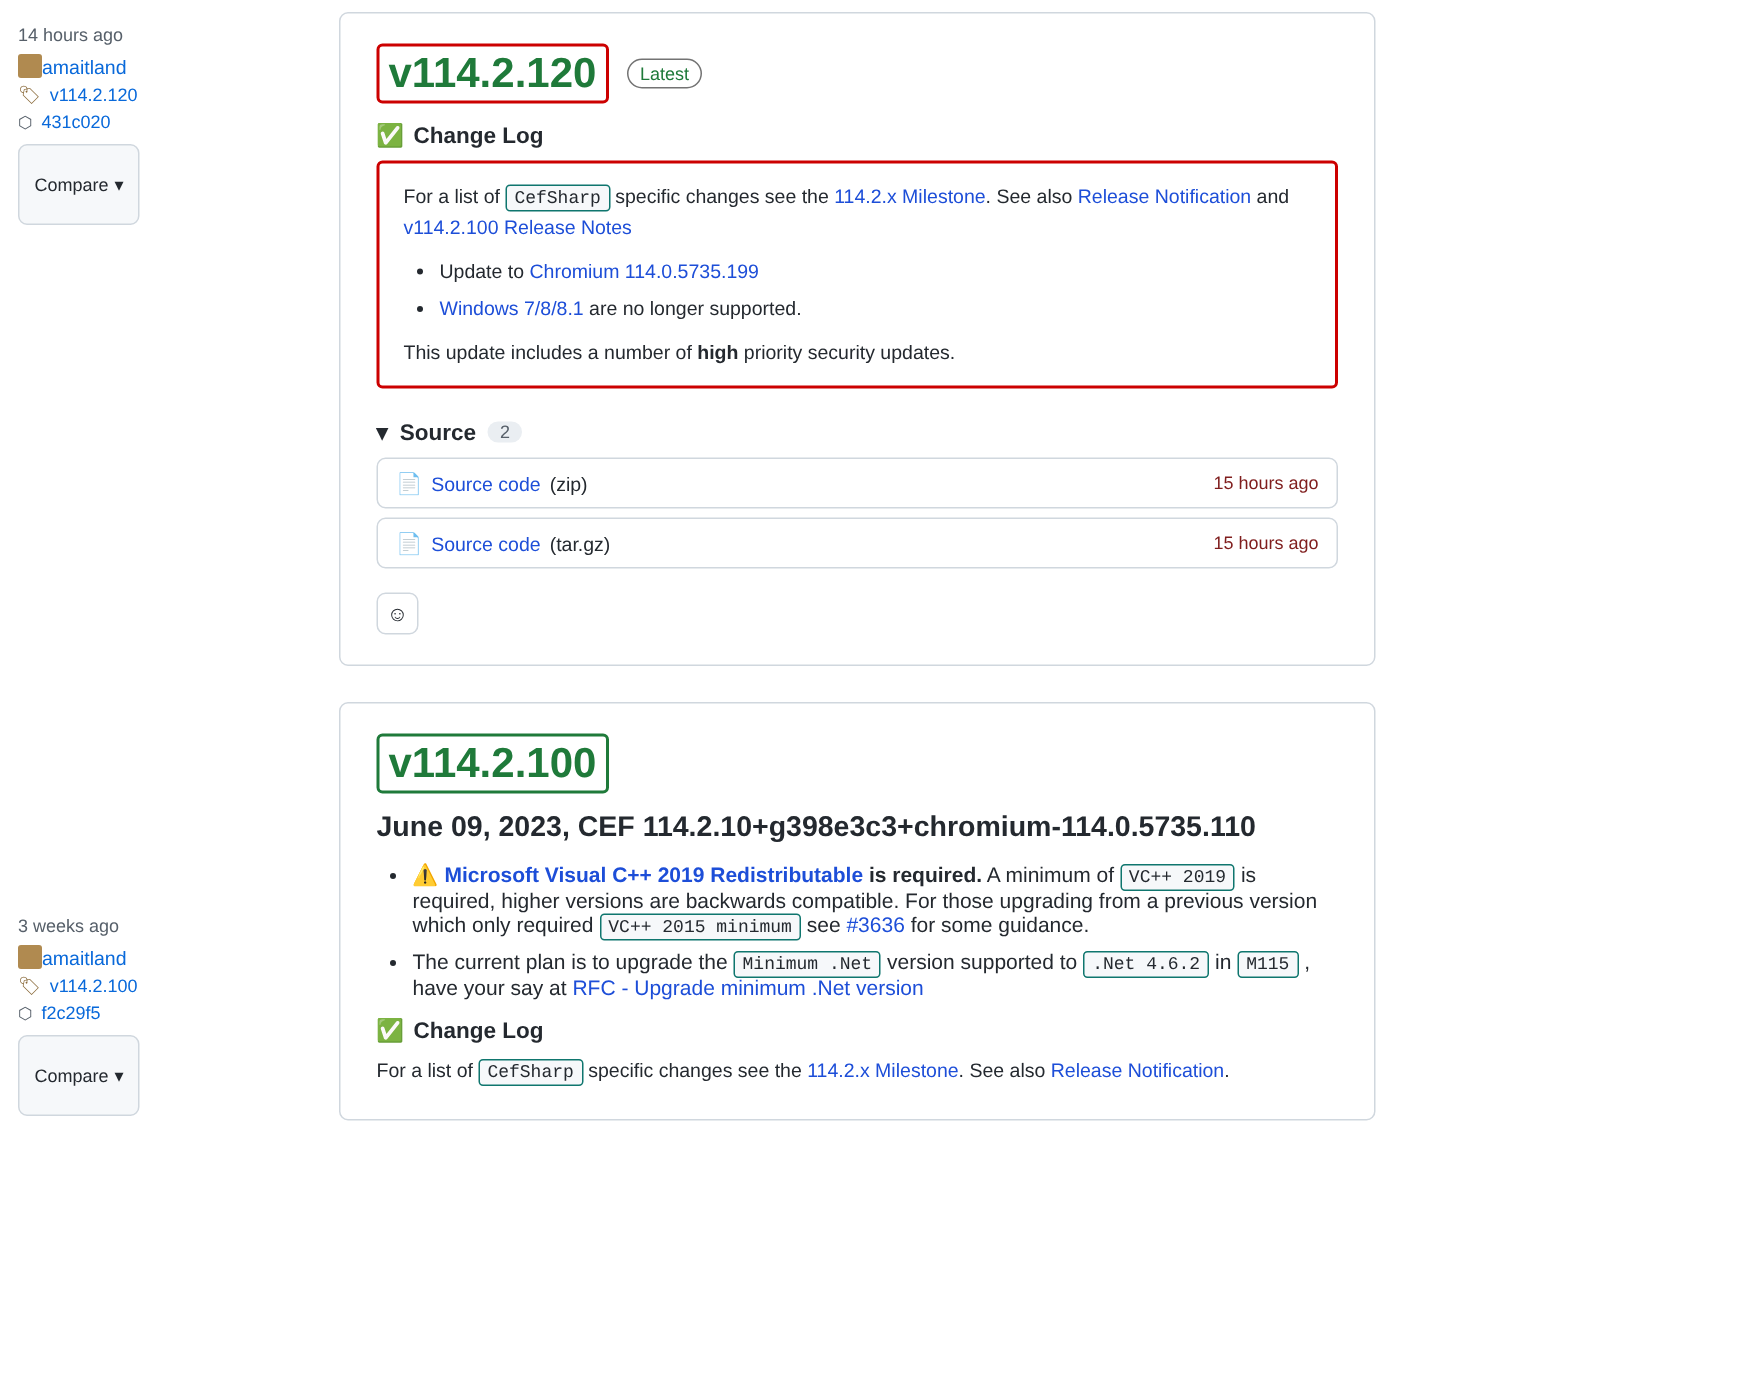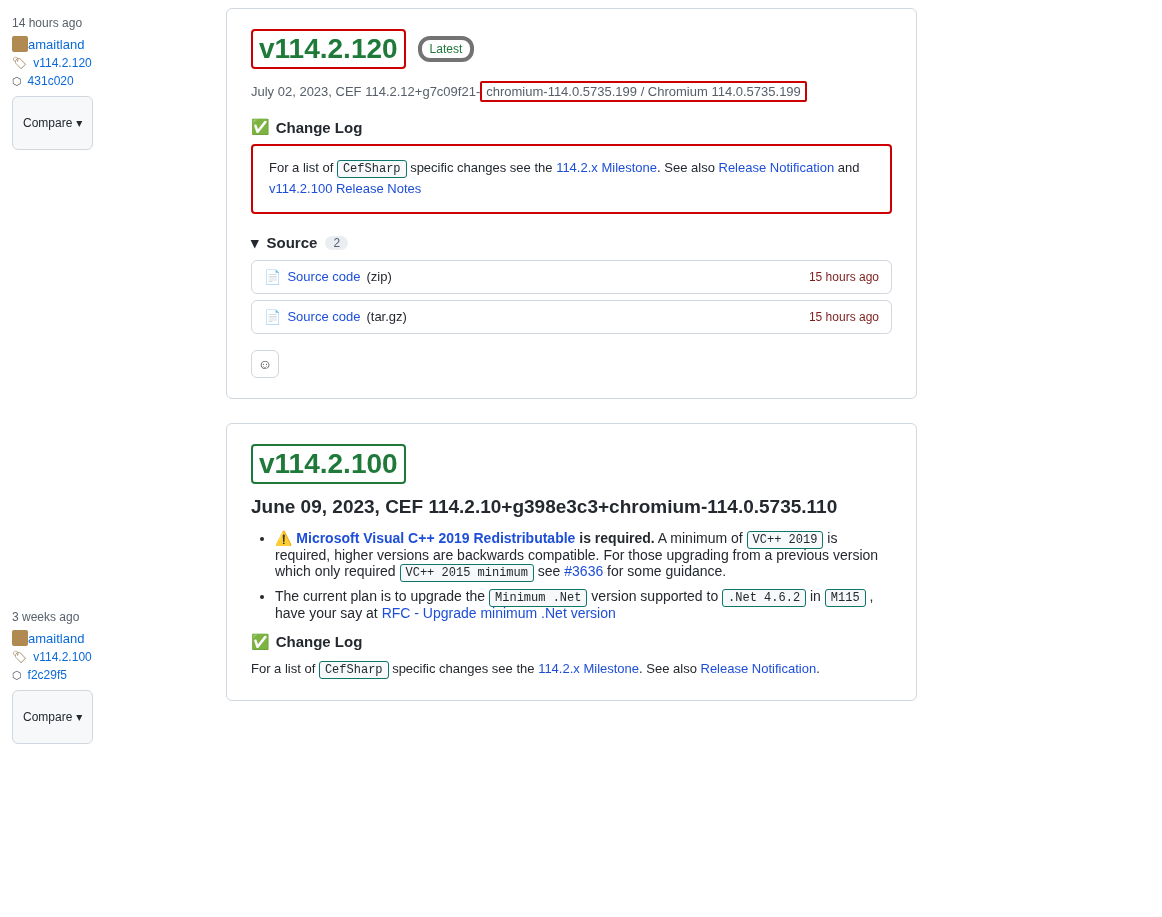--- a/index.html
+++ b/index.html
@@ -91,21 +91,21 @@
     }
     .release-title-v1 {
       font-size: 28px;
       font-weight: 600;
       color: #1f7a3a;
       border: 2px solid #cc0000;
       padding: 2px 6px;
       border-radius: 4px;
     }
     .latest-badge {
-      border: 4px solid #737373;
+      border: 1px solid #737373;
       color: #1f7a3a;
       border-radius: 12px;
       padding: 2px 8px;
       font-size: 12px;
     }
     .release-meta {
       font-size: 13px;
       color: #57606a;
       margin-bottom: 16px;
       display: flex;
@@ -263,34 +263,35 @@
   </div>
 
   <div class="main-content">
 
     <div class="release-card">
       <div class="release-title-row">
         <span class="release-title-v1">v114.2.120</span>
         <span class="latest-badge">Latest</span>
       </div>
 
-      <div class="release-meta">
-        <span>July 02, 2023, CEF 114.2.12+g7c09f21-</span>
-          <span class="chromium-highlight">chromium-114.0.5735.199 / Chromium 114.0.5735.199</span>
-      </div>
 
       <div class="section-header">
         <span class="green-checkbox">✅</span>
         <span>Change Log</span>
       </div>
 
       <div class="changelog-box">
         <p>
           For a list of <code class="code-inline">CefSharp</code> specific changes see the <a href="#" class="link-blue">114.2.x Milestone</a>. See also <a href="#" class="link-blue">Release Notification</a> and <a href="#" class="link-blue">v114.2.100 Release Notes</a>
         </p>
+        <ul class="bullet-list">
+          <li>Update to <a href="#" class="link-blue">Chromium 114.0.5735.199</a></li>
+          <li><a href="#" class="link-blue">Windows 7/8/8.1</a> are no longer supported.</li>
+        </ul>
+        <p>This update includes a number of <strong>high</strong> priority security updates.</p>
       </div>
 
       <div class="assets-section">
         <div class="assets-header">
           <span>▾</span>
           <span>Source</span>
           <span class="assets-count">2</span>
         </div>
         <div class="asset-item">
           <div class="asset-left">

